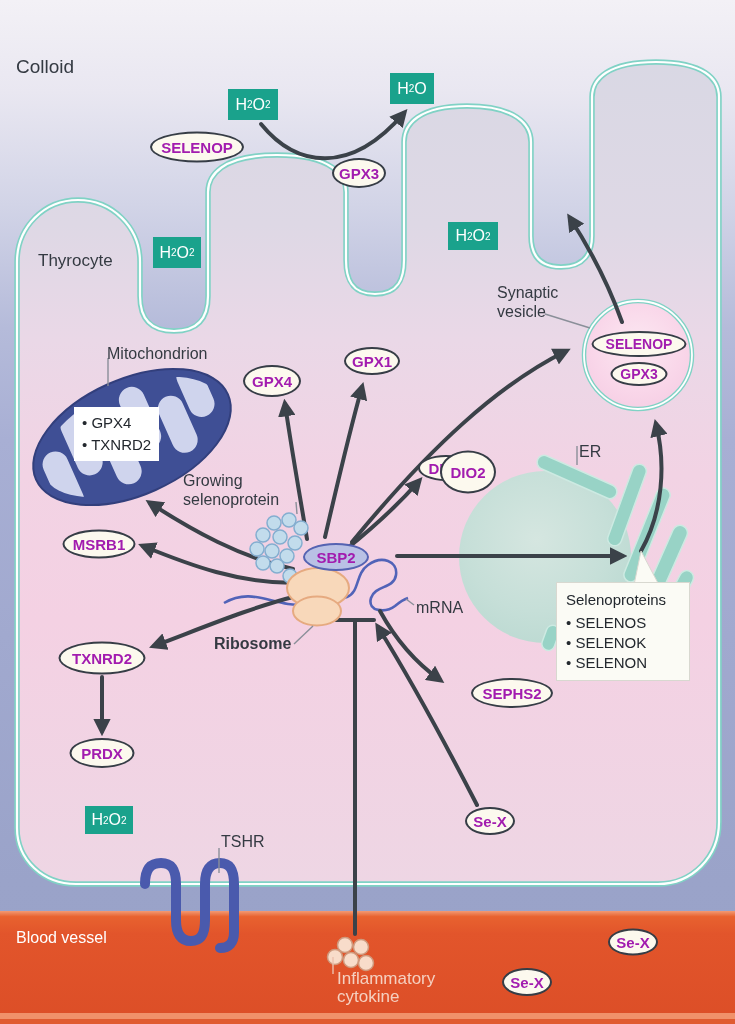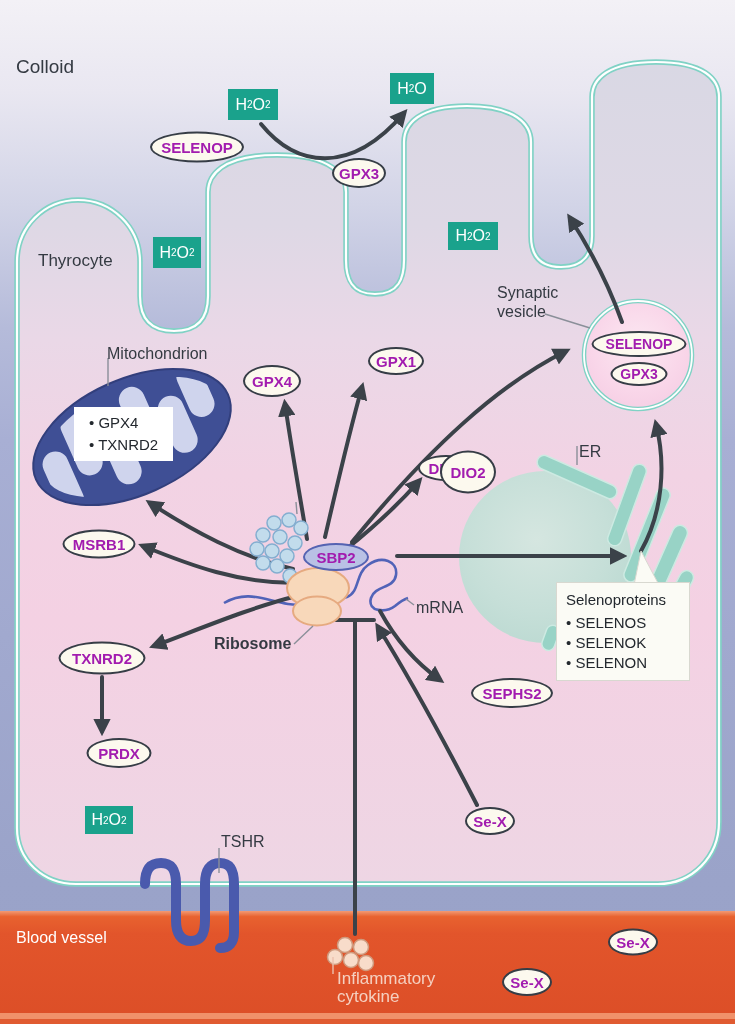--- a/index.html
+++ b/index.html
@@ -14,21 +14,21 @@
     position:absolute;background:#fcf9ee;border:2px solid #363d46;border-radius:50%;
     display:flex;align-items:center;justify-content:center;font-size:15px;font-weight:700;
     color:#a21caf;transform:translate(-50%,-50%);white-space:nowrap;box-sizing:border-box;
   }
   .mol{
     position:absolute;background:#1aa28c;color:#ffffff;display:flex;align-items:center;
     justify-content:center;font-size:16px;font-weight:500;box-sizing:border-box;
   }
   .mol sub{font-size:10px;}
   .infobox{position:absolute;background:#ffffff;color:#23282e;font-size:15px;line-height:22px;
-    padding:5px 15px;box-sizing:border-box;white-space:nowrap;}
+    padding:5px 8px;box-sizing:border-box;white-space:nowrap;}
   .selbox{background:#fbfbf5;border:1px solid #d8d8d0;line-height:20px;padding:7px 9px;}
   .selbox .bt{margin-bottom:3px;}
   .white{color:#ffffff;}
   .cyto{color:#f5d0c0;font-size:17px;line-height:18px;}
 </style>
 </head>
 <body>
 
 <div class="stage">
 
@@ -216,35 +216,39 @@
 <div class="mol" style="left:85px;top:806px;width:48px;height:28px;">
   <span>H</span>
       <sub>2</sub>
       <span>O</span>
       <sub>2</sub>
 </div>
 
 <div class="pill" style="left:197px;top:147px;width:94px;height:31px;">SELENOP</div>
 <div class="pill" style="left:359px;top:173px;width:54px;height:30px;">GPX3</div>
 <div class="pill" style="left:272px;top:381px;width:58px;height:32px;">GPX4</div>
-<div class="pill" style="left:372px;top:361px;width:56px;height:28px;margin-left:24px;">GPX1</div>
+<div class="pill" style="left:372px;top:361px;width:56px;height:28px;">GPX1</div>
 <div class="pill" style="left:446px;top:468px;width:56px;height:26px;">DIO1</div>
 <div class="pill" style="left:468px;top:472px;width:56px;height:43px;">DIO2</div>
 <div class="pill" style="left:99px;top:544px;width:73px;height:29px;">MSRB1</div>
 <div class="pill" style="left:102px;top:658px;width:87px;height:33px;">TXNRD2</div>
-<div class="pill" style="left:119px;top:753px;width:65px;height:30px;">PRDX</div>
+<div class="pill" style="left:102px;top:753px;width:65px;height:30px;">PRDX</div>
 <div class="pill" style="left:512px;top:693px;width:82px;height:30px;">SEPHS2</div>
 <div class="pill" style="left:490px;top:821px;width:50px;height:28px;">Se-X</div>
 <div class="pill" style="left:633px;top:942px;width:50px;height:27px;">Se-X</div>
 <div class="pill" style="left:527px;top:982px;width:50px;height:28px;">Se-X</div>
 <div class="pill" style="left:639px;top:344px;width:95px;height:26px;font-size:14px;">SELENOP</div>
 <div class="pill" style="left:639px;top:374px;width:57px;height:24px;font-size:14px;">GPX3</div>
 <div class="pill" style="left:336px;top:557px;width:66px;height:28px;background:#b9c1e5;border-color:#5563b2;">SBP2</div>
 
 <div class="lbl" style="left:107px;top:344px;">Mitochondrion</div>
+<div class="lbl" style="left:183px;top:471px;">
+  <div>Growing</div>
+  <div>selenoprotein</div>
+</div>
 <div class="lbl" style="left:214px;top:634px;font-weight:bold;">Ribosome</div>
 <div class="lbl" style="left:416px;top:598px;">mRNA</div>
 <div class="lbl" style="left:579px;top:442px;">ER</div>
 <div class="lbl" style="left:497px;top:283px;">
   <div>Synaptic</div>
   <div>vesicle</div>
 </div>
 <div class="lbl" style="left:221px;top:832px;">TSHR</div>
 <div class="lbl cyto" style="left:337px;top:970px;">
   <div>Inflammatory</div>

